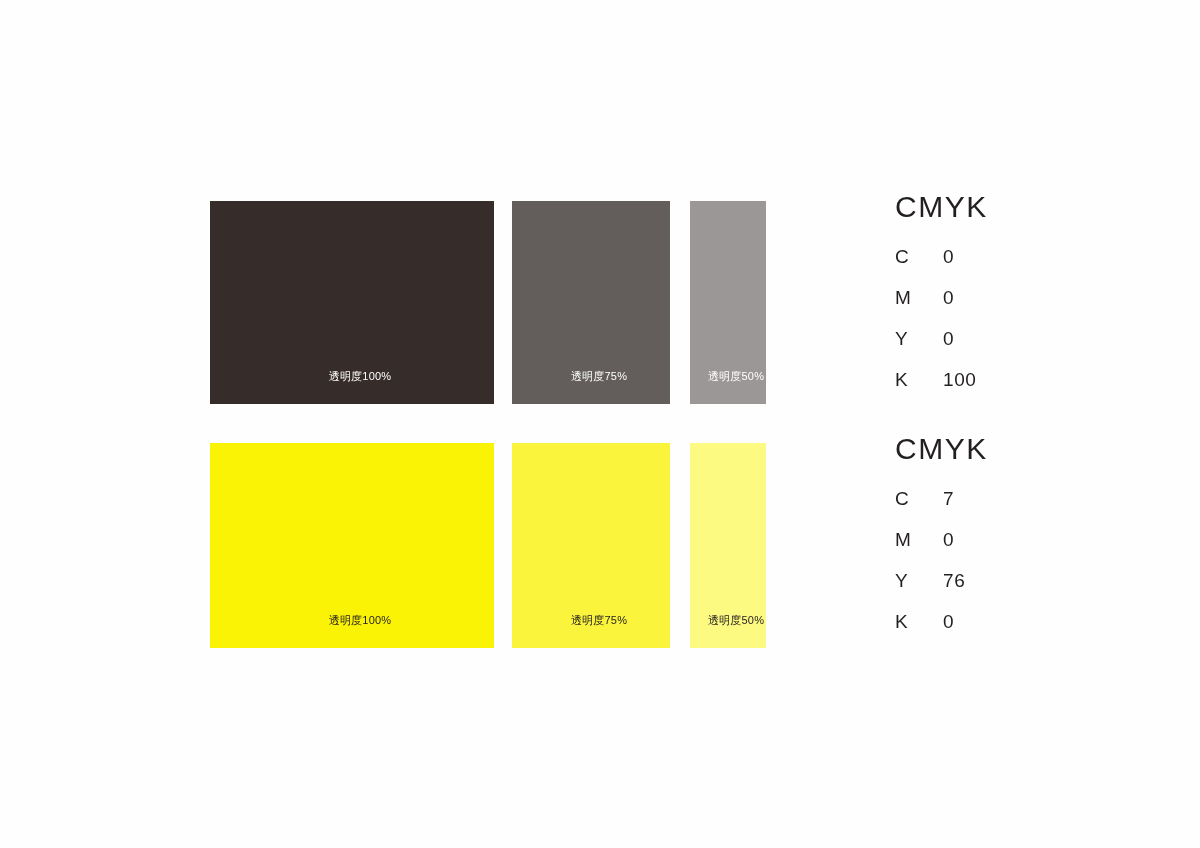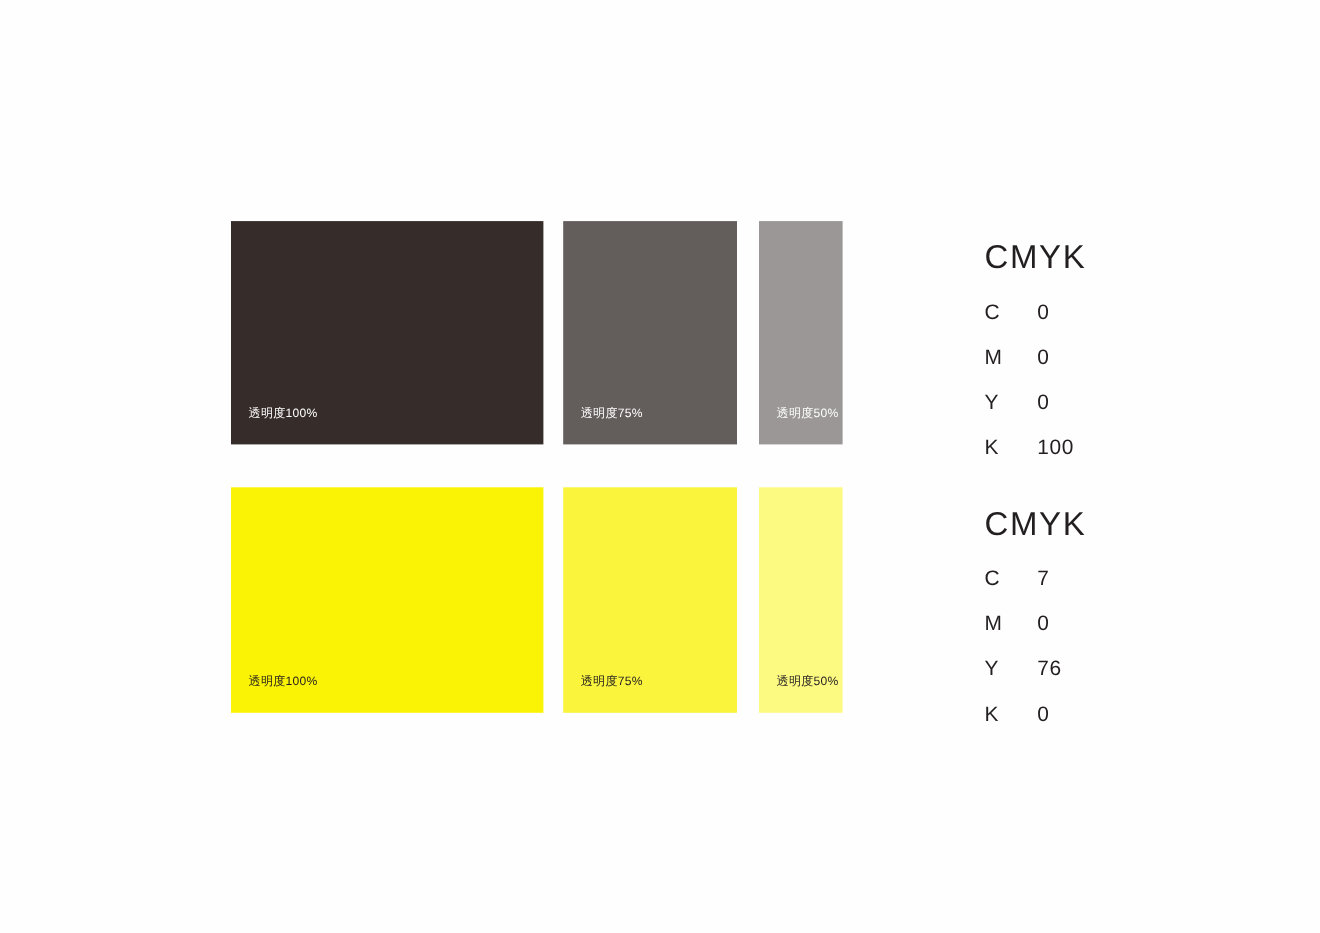--- a/index.html
+++ b/index.html
@@ -33,21 +33,21 @@
 
   .swatch {
     position: absolute;
     top: 0;
     box-sizing: border-box;
   }
   .swatch .swatch-label {
     position: absolute;
     left: 16px;
     right: 0;
-    text-align: left;
+    text-align: center;
     font-size: 11px;
     letter-spacing: 0.2px;
     line-height: 1;
     white-space: nowrap;
   }
 
   
   #sw-n-100 { left: 0px;   width: 284px; height: 203px; }
   #sw-n-75  { left: 302px; width: 158px; height: 203px; }
   #sw-n-50  { left: 480px; width: 76px;  height: 203px; }
@@ -63,21 +63,20 @@
 
   #sw-y-100 .swatch-label,
   #sw-y-75 .swatch-label,
   #sw-y-50 .swatch-label { bottom: 22px; }
 
   
   .cmyk-panel {
     position: absolute;
     left: 895px;
     width: 230px;
-    margin-top: 28px;
   }
   #cmyk-panel-0 { top: 192px; }
   #cmyk-panel-1 { top: 434px; }
 
   .cmyk-title {
     font-size: 30px;
     font-weight: 400;
     letter-spacing: 1.5px;
     color: #231f20;
     line-height: 1;

